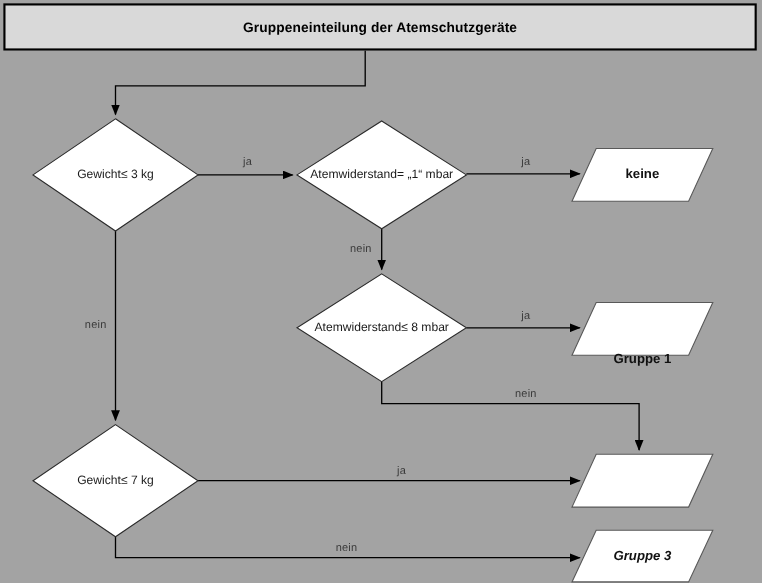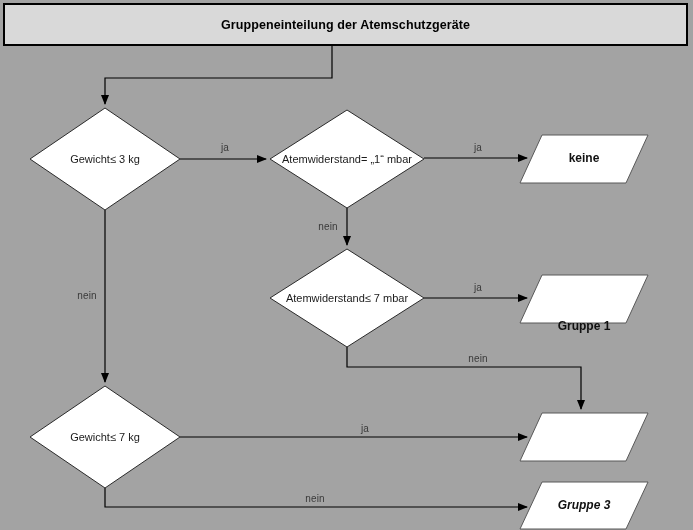--- a/index.html
+++ b/index.html
@@ -67,21 +67,21 @@
   <div class="node-label" style="left:35px;top:143px;width:140px;height:32px;">
     <span>Gewicht</span>
     <span>≤ 3 kg</span>
   </div>
   <div class="node-label" style="left:277px;top:143px;width:140px;height:32px;">
     <span>Atemwiderstand</span>
     <span>= „1“ mbar</span>
   </div>
   <div class="node-label" style="left:277px;top:282px;width:140px;height:32px;">
     <span>Atemwiderstand</span>
-    <span>≤ 7 mbar</span>
+    <span>≤ 8 mbar</span>
   </div>
   <div class="node-label" style="left:35px;top:421px;width:140px;height:32px;">
     <span>Gewicht</span>
     <span>≤ 7 kg</span>
   </div>
 
   <div class="out-label" style="left:524px;top:151px;width:120px;height:16px;">
     <span>keine</span>
   </div>
   <div class="out-label" style="left:524px;top:291px;width:120px;height:16px;margin-top:28px;">

